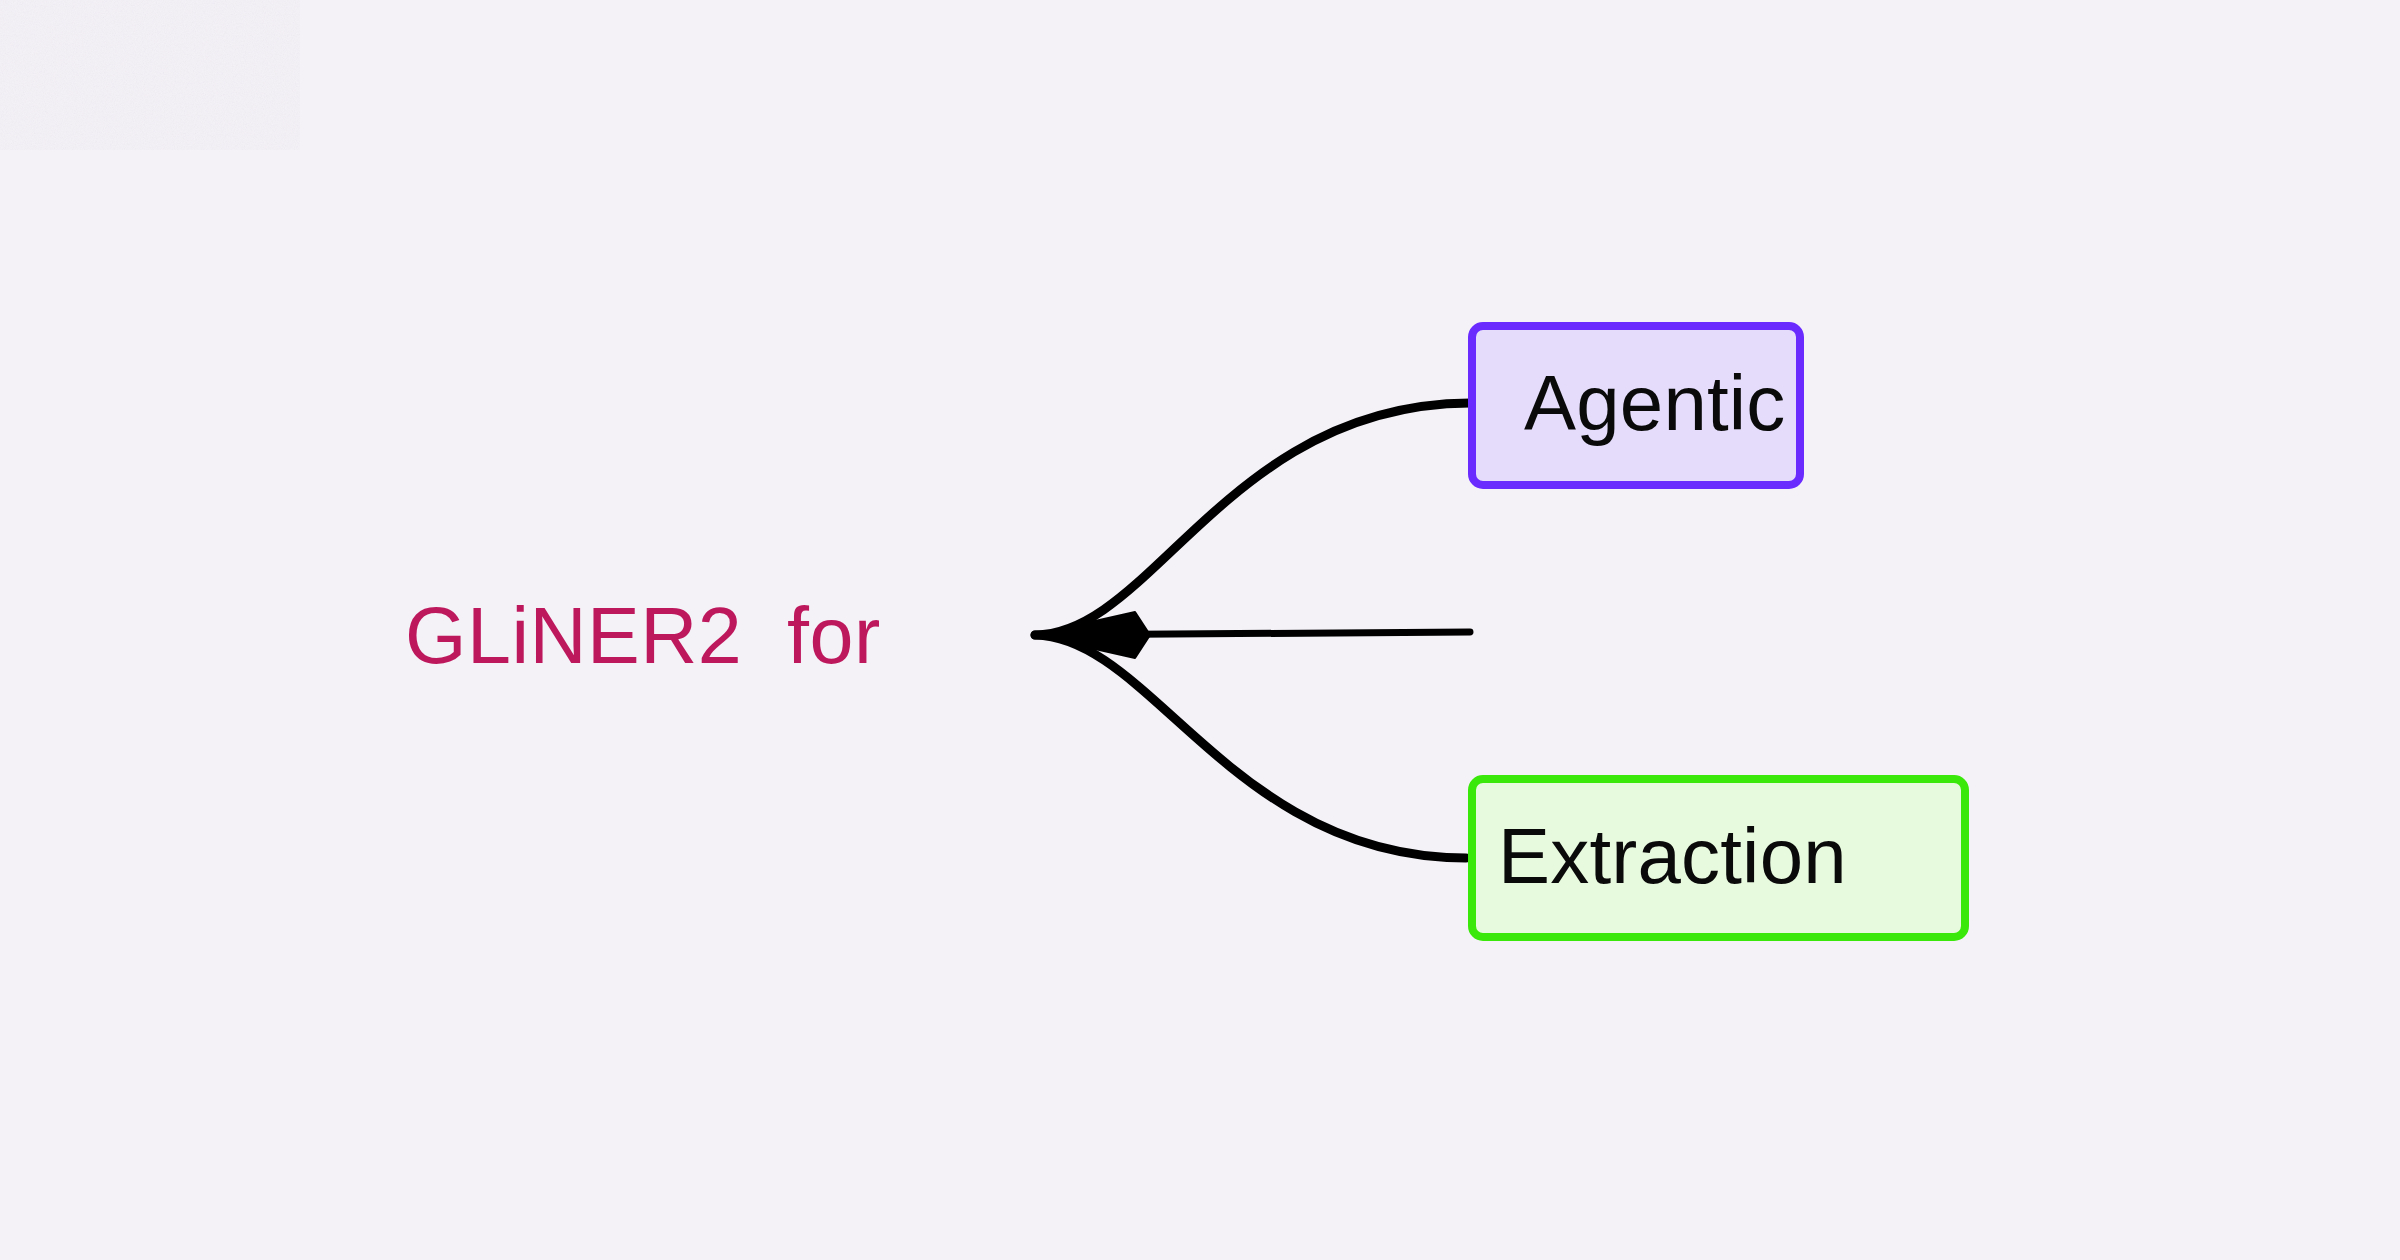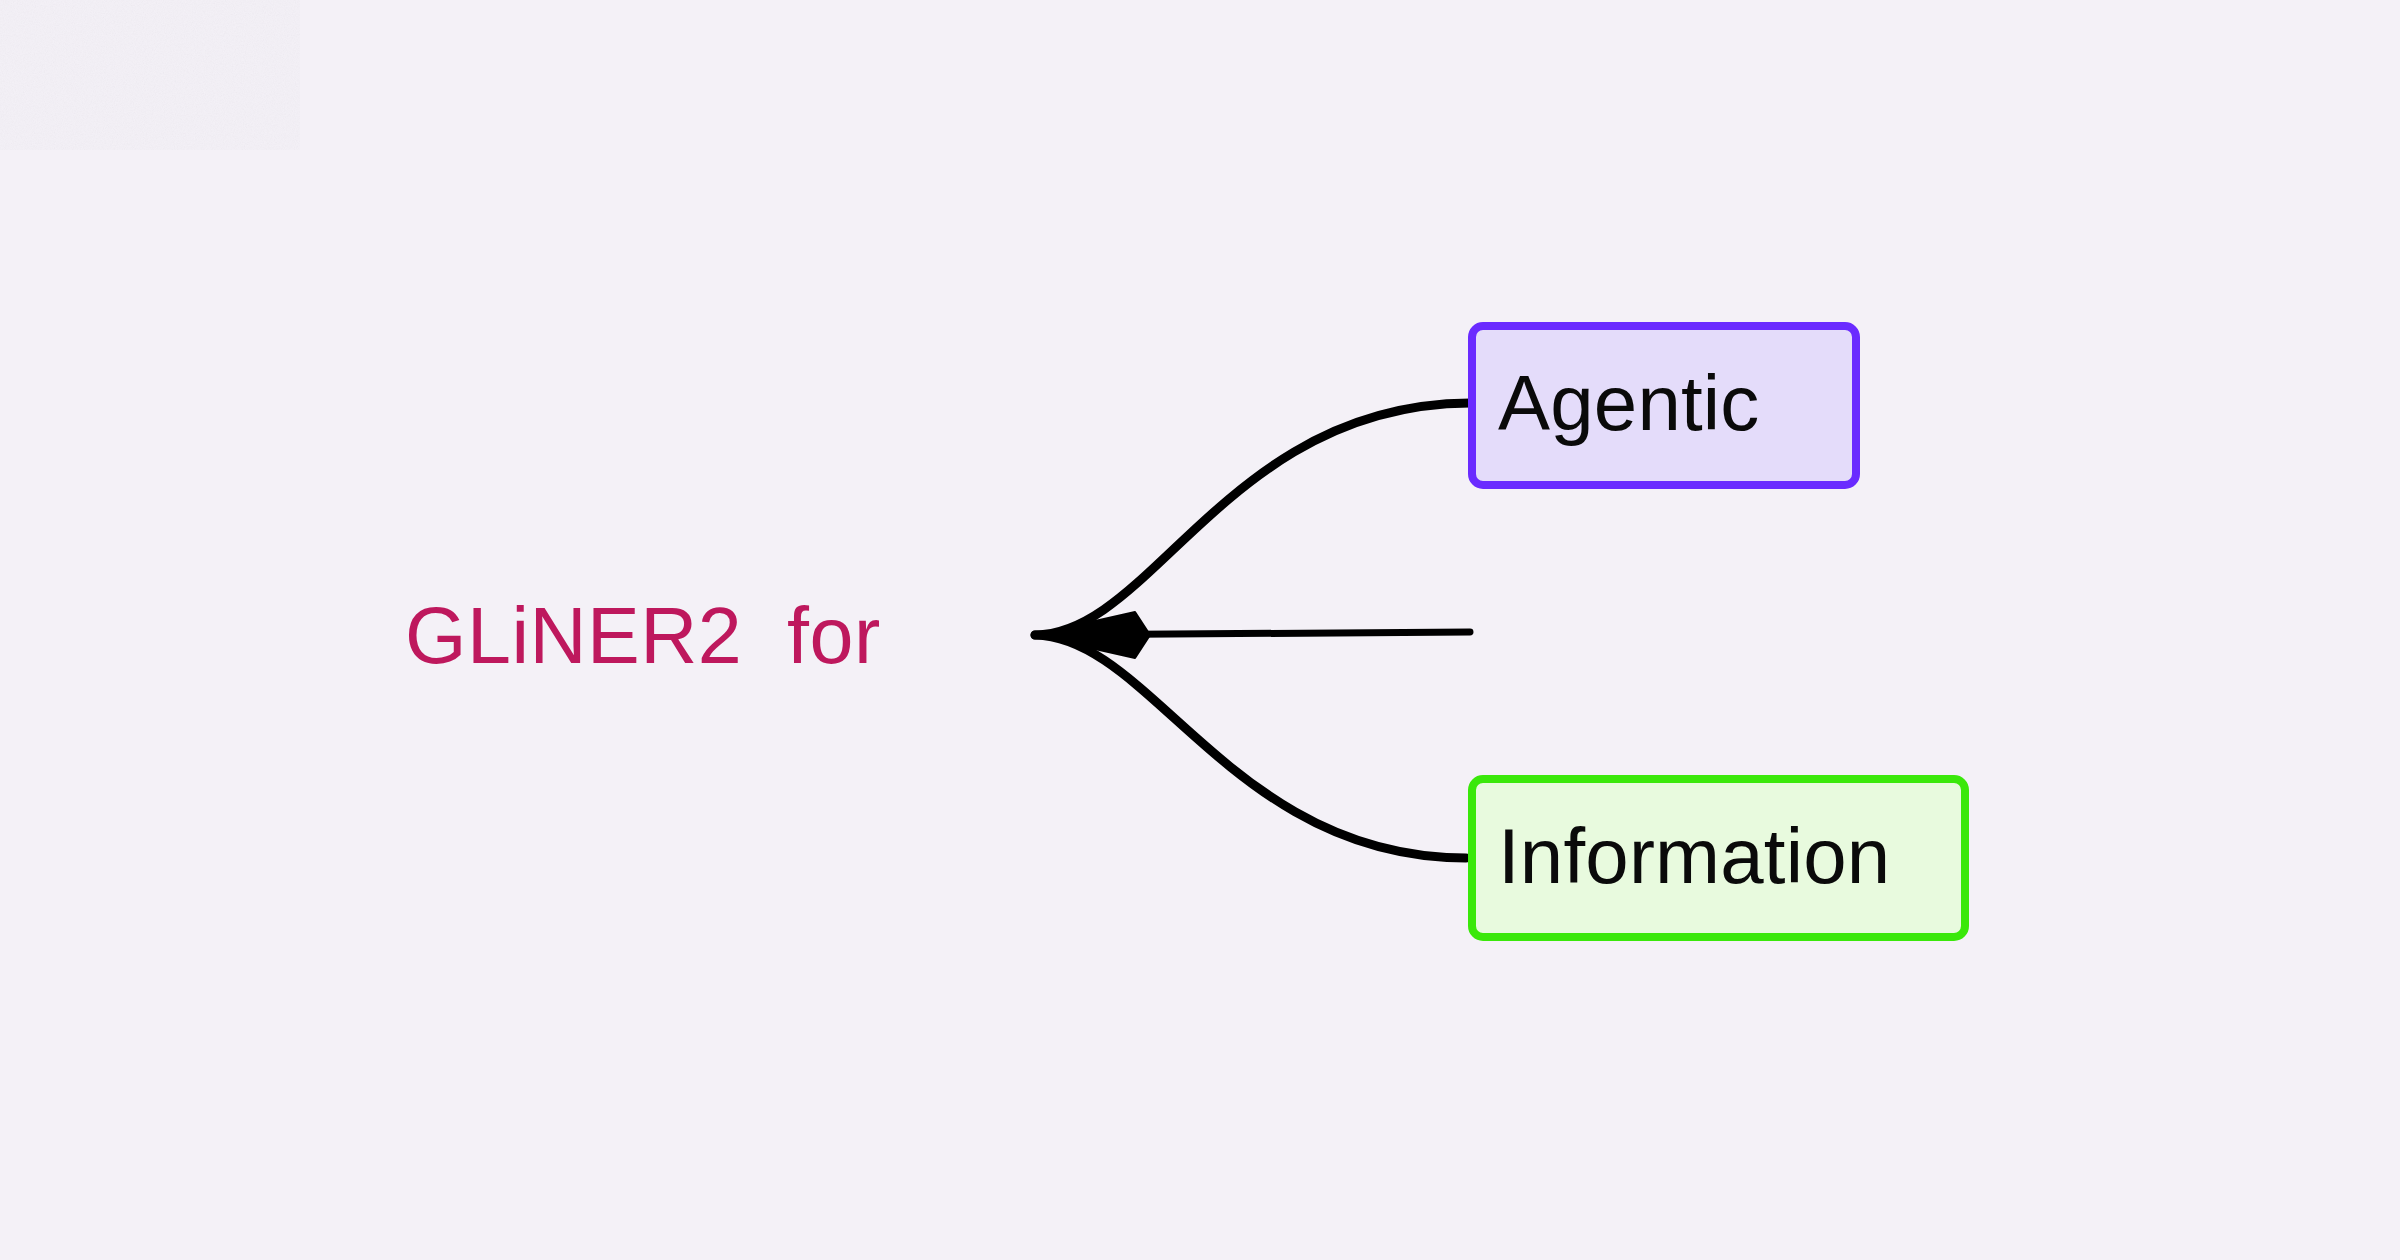--- a/index.html
+++ b/index.html
@@ -57,22 +57,23 @@
     line-height: 1;
     color: #0a0a0a;
     white-space: pre;
     padding-left: 22px;
     padding-bottom: 5px;
     letter-spacing: 0.2px;
   }
   #node-agentic {
     left: 1468px;
     top: 322px;
-    width: 392px;
+    width: 336px;
     height: 167px;
+    padding-left: 26px;
   }
   #node-information {
     left: 1468px;
     top: 547px;
     width: 546px;
     height: 166px;
   }
   #node-extraction {
     left: 1468px;
     top: 775px;
@@ -97,21 +98,21 @@
   </svg>
 
   <div class="root-label" style="color: #be185d;">GLiNER2  for</div>
 
   <div class="node" id="node-agentic" style="border-color:#6a2bff; background-color:#e4dcfa;">
     <span class="node-label" style="color: rgb(10, 10, 10);">Agentic</span>
   </div>
 
 
   <div class="node" id="node-extraction" style="border-color:#3ae80a; background-color:#e8fade;">
-    <span class="node-label" style="color: rgb(10, 10, 10);">Information</span>
+    <span class="node-label" style="color: rgb(10, 10, 10);">Extraction</span>
   </div>
 
   <svg id="noise" xmlns="http://www.w3.org/2000/svg">
     <filter id="grain">
       <feTurbulence type="fractalNoise" baseFrequency="0.9" numOctaves="3" stitchTiles="stitch"></feTurbulence>
       <feColorMatrix type="saturate" values="0.15"></feColorMatrix>
       <feComponentTransfer>
         <feFuncA type="linear" slope="0.16"></feFuncA>
       </feComponentTransfer>
     </filter>

